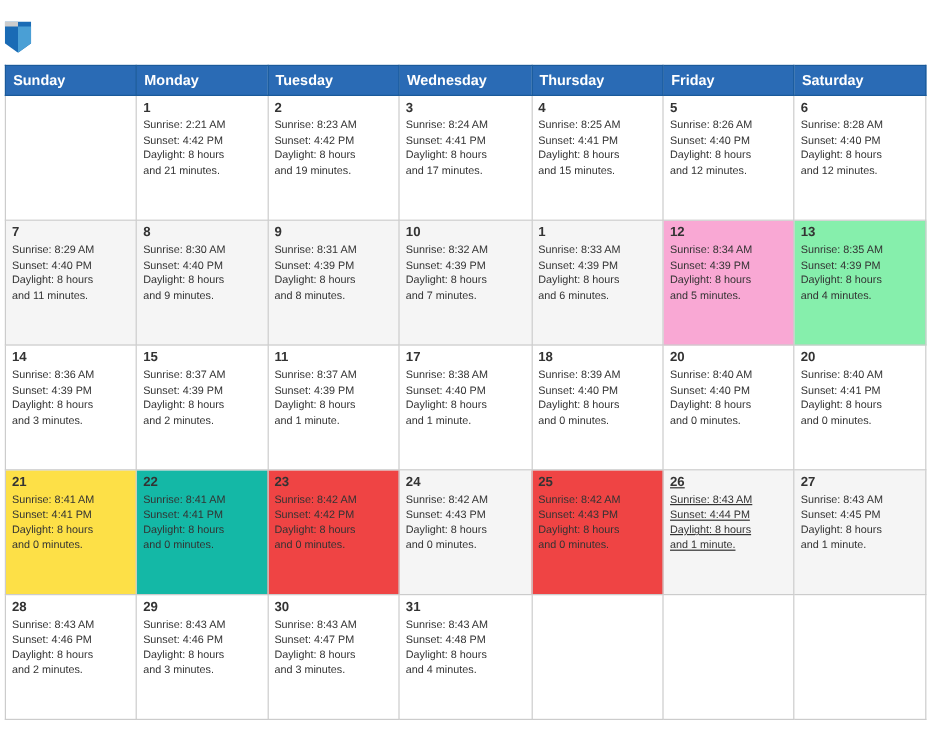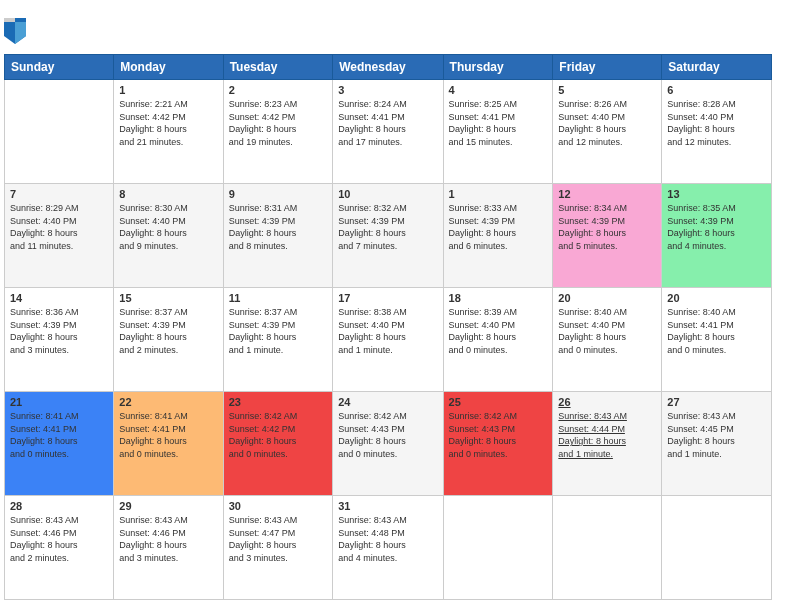--- a/index.html
+++ b/index.html
@@ -281,28 +281,28 @@
           </td>
           <td>
             <span class="day-number">20</span>
             <div class="day-info">Sunrise: 8:40 AM</div>
             <div class="day-info">Sunset: 4:41 PM</div>
             <div class="day-info">Daylight: 8 hours</div>
             <div class="day-info">and 0 minutes.</div>
           </td>
         </tr>
         <tr style="background: rgb(245, 245, 245);">
-          <td style="background: #3b82f6;">
+          <td style="background: #fde047;">
             <span class="day-number">21</span>
             <div class="day-info">Sunrise: 8:41 AM</div>
             <div class="day-info">Sunset: 4:41 PM</div>
             <div class="day-info">Daylight: 8 hours</div>
             <div class="day-info">and 0 minutes.</div>
           </td>
-          <td style="background: #fdba74;">
+          <td style="background: #14b8a6;">
             <span class="day-number">22</span>
             <div class="day-info">Sunrise: 8:41 AM</div>
             <div class="day-info">Sunset: 4:41 PM</div>
             <div class="day-info">Daylight: 8 hours</div>
             <div class="day-info">and 0 minutes.</div>
           </td>
           <td style="background: #ef4444;">
             <span class="day-number">23</span>
             <div class="day-info">Sunrise: 8:42 AM</div>
             <div class="day-info">Sunset: 4:42 PM</div>

